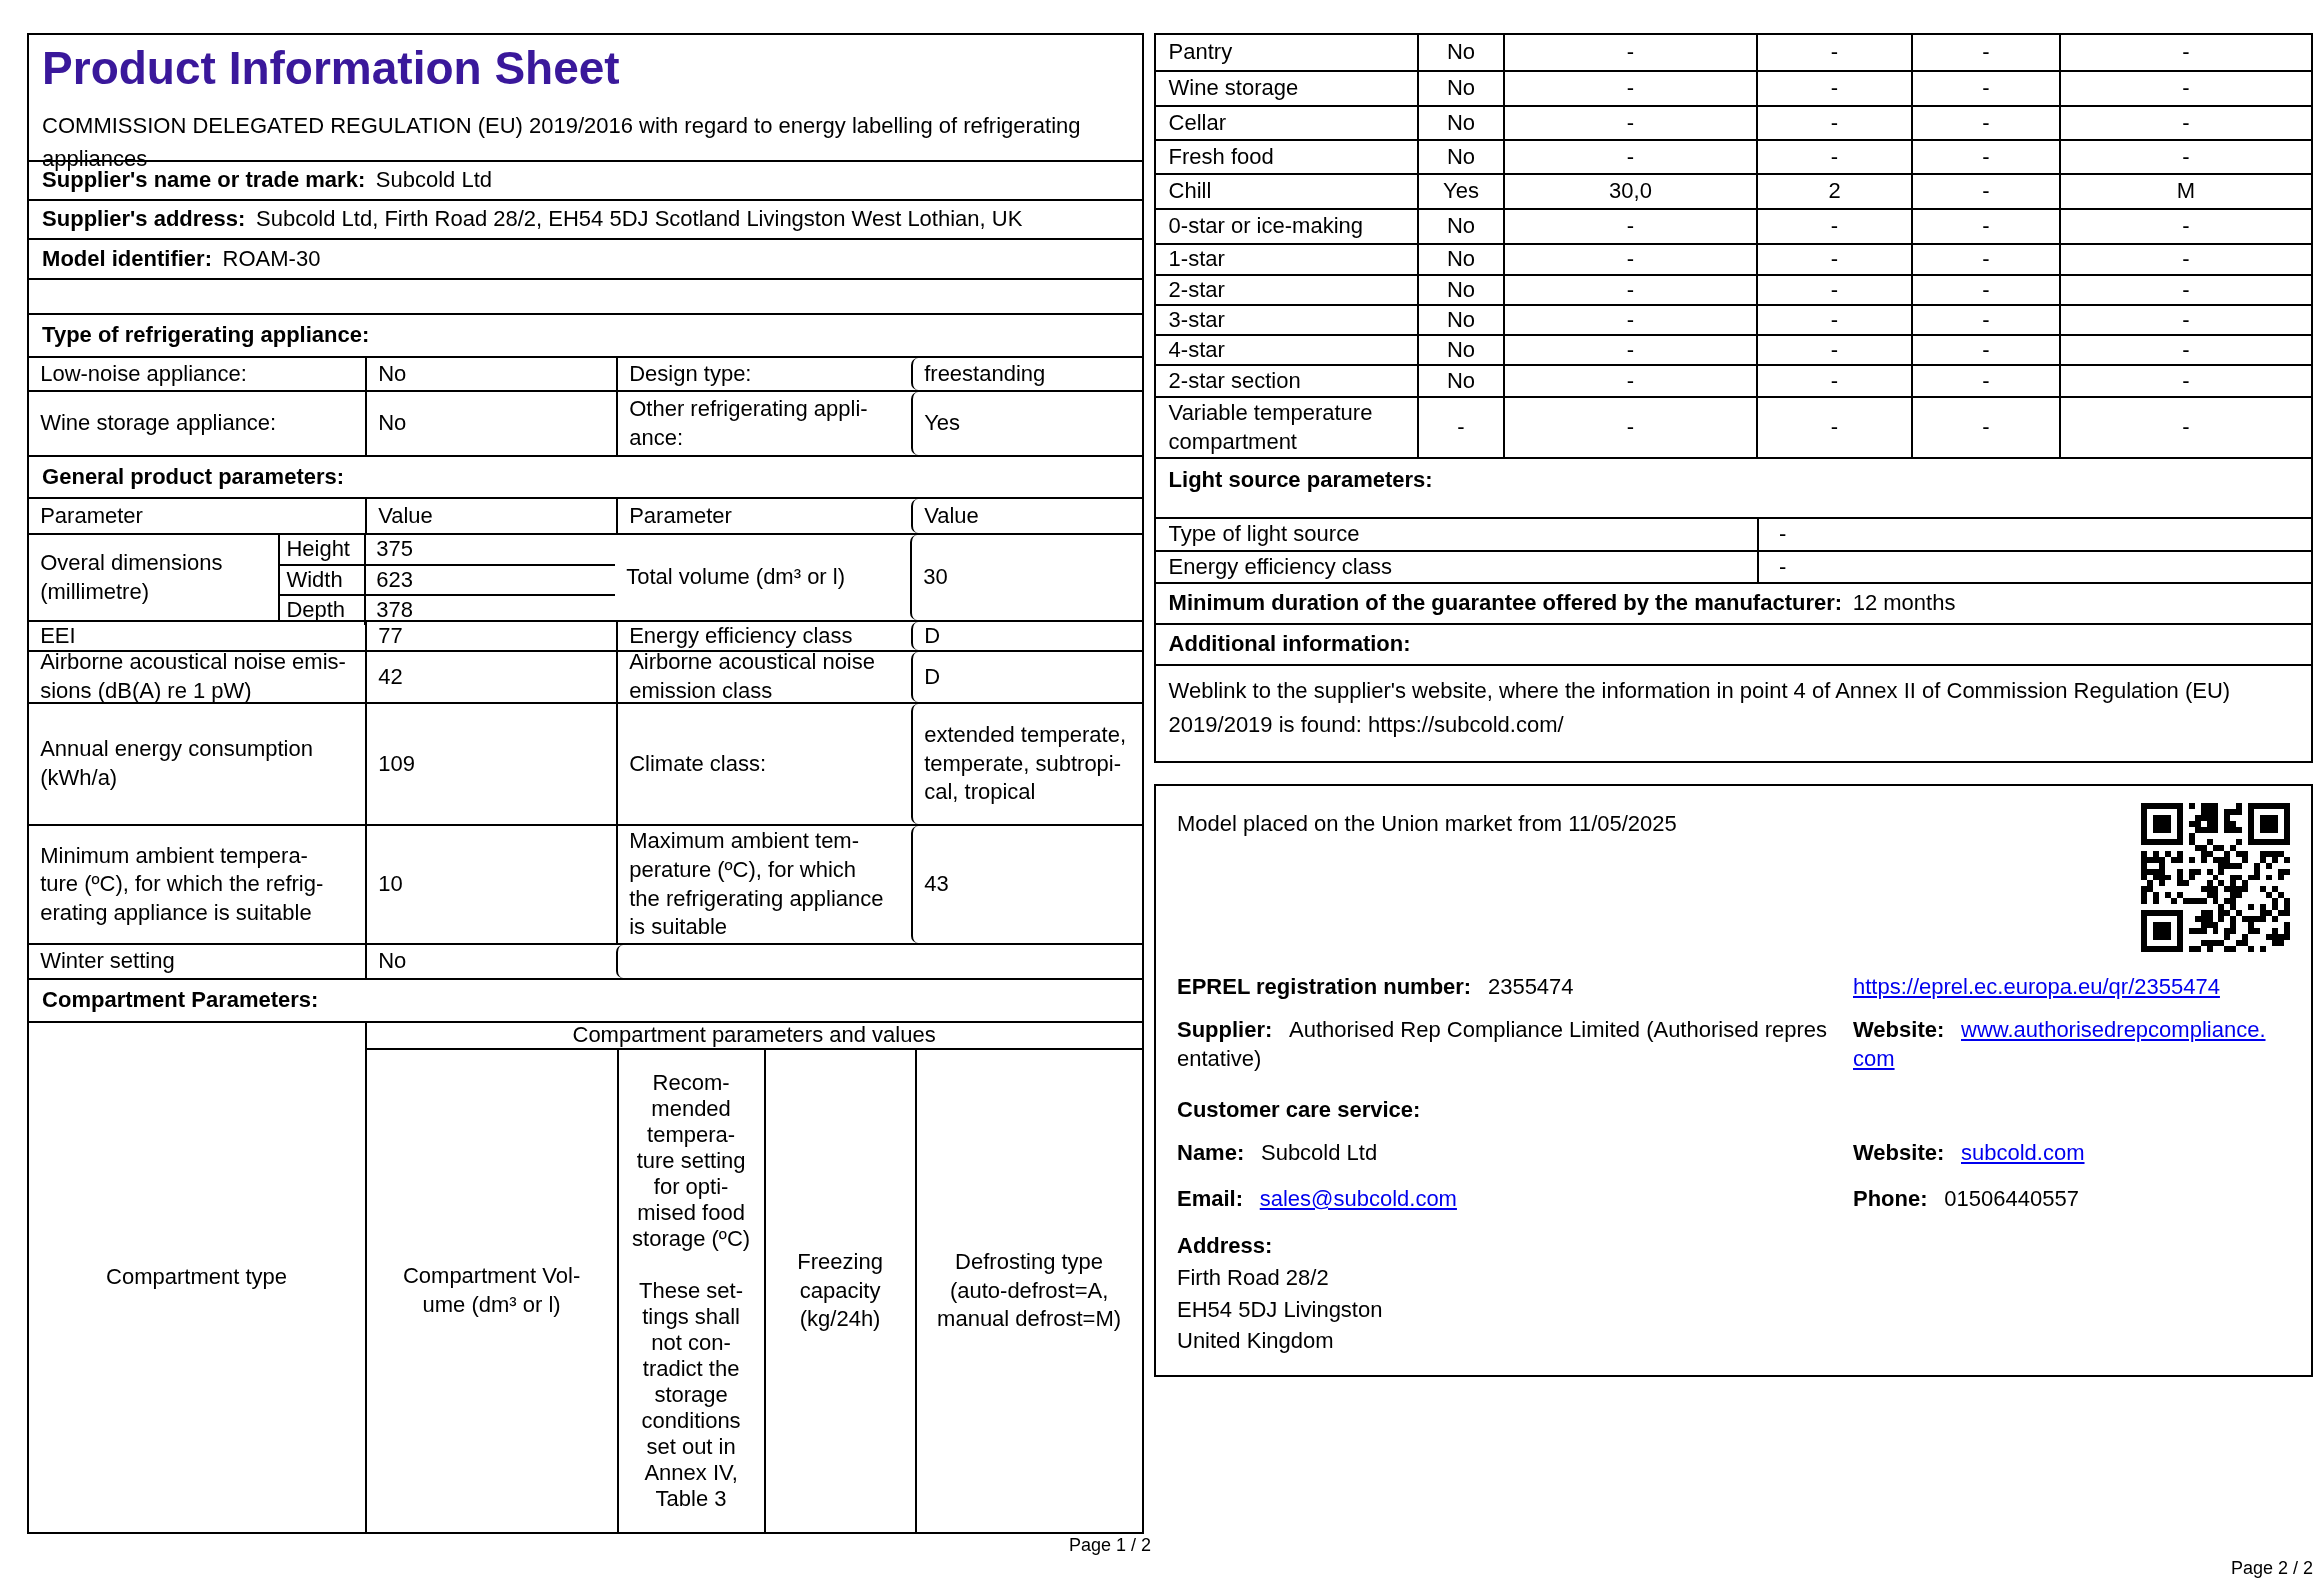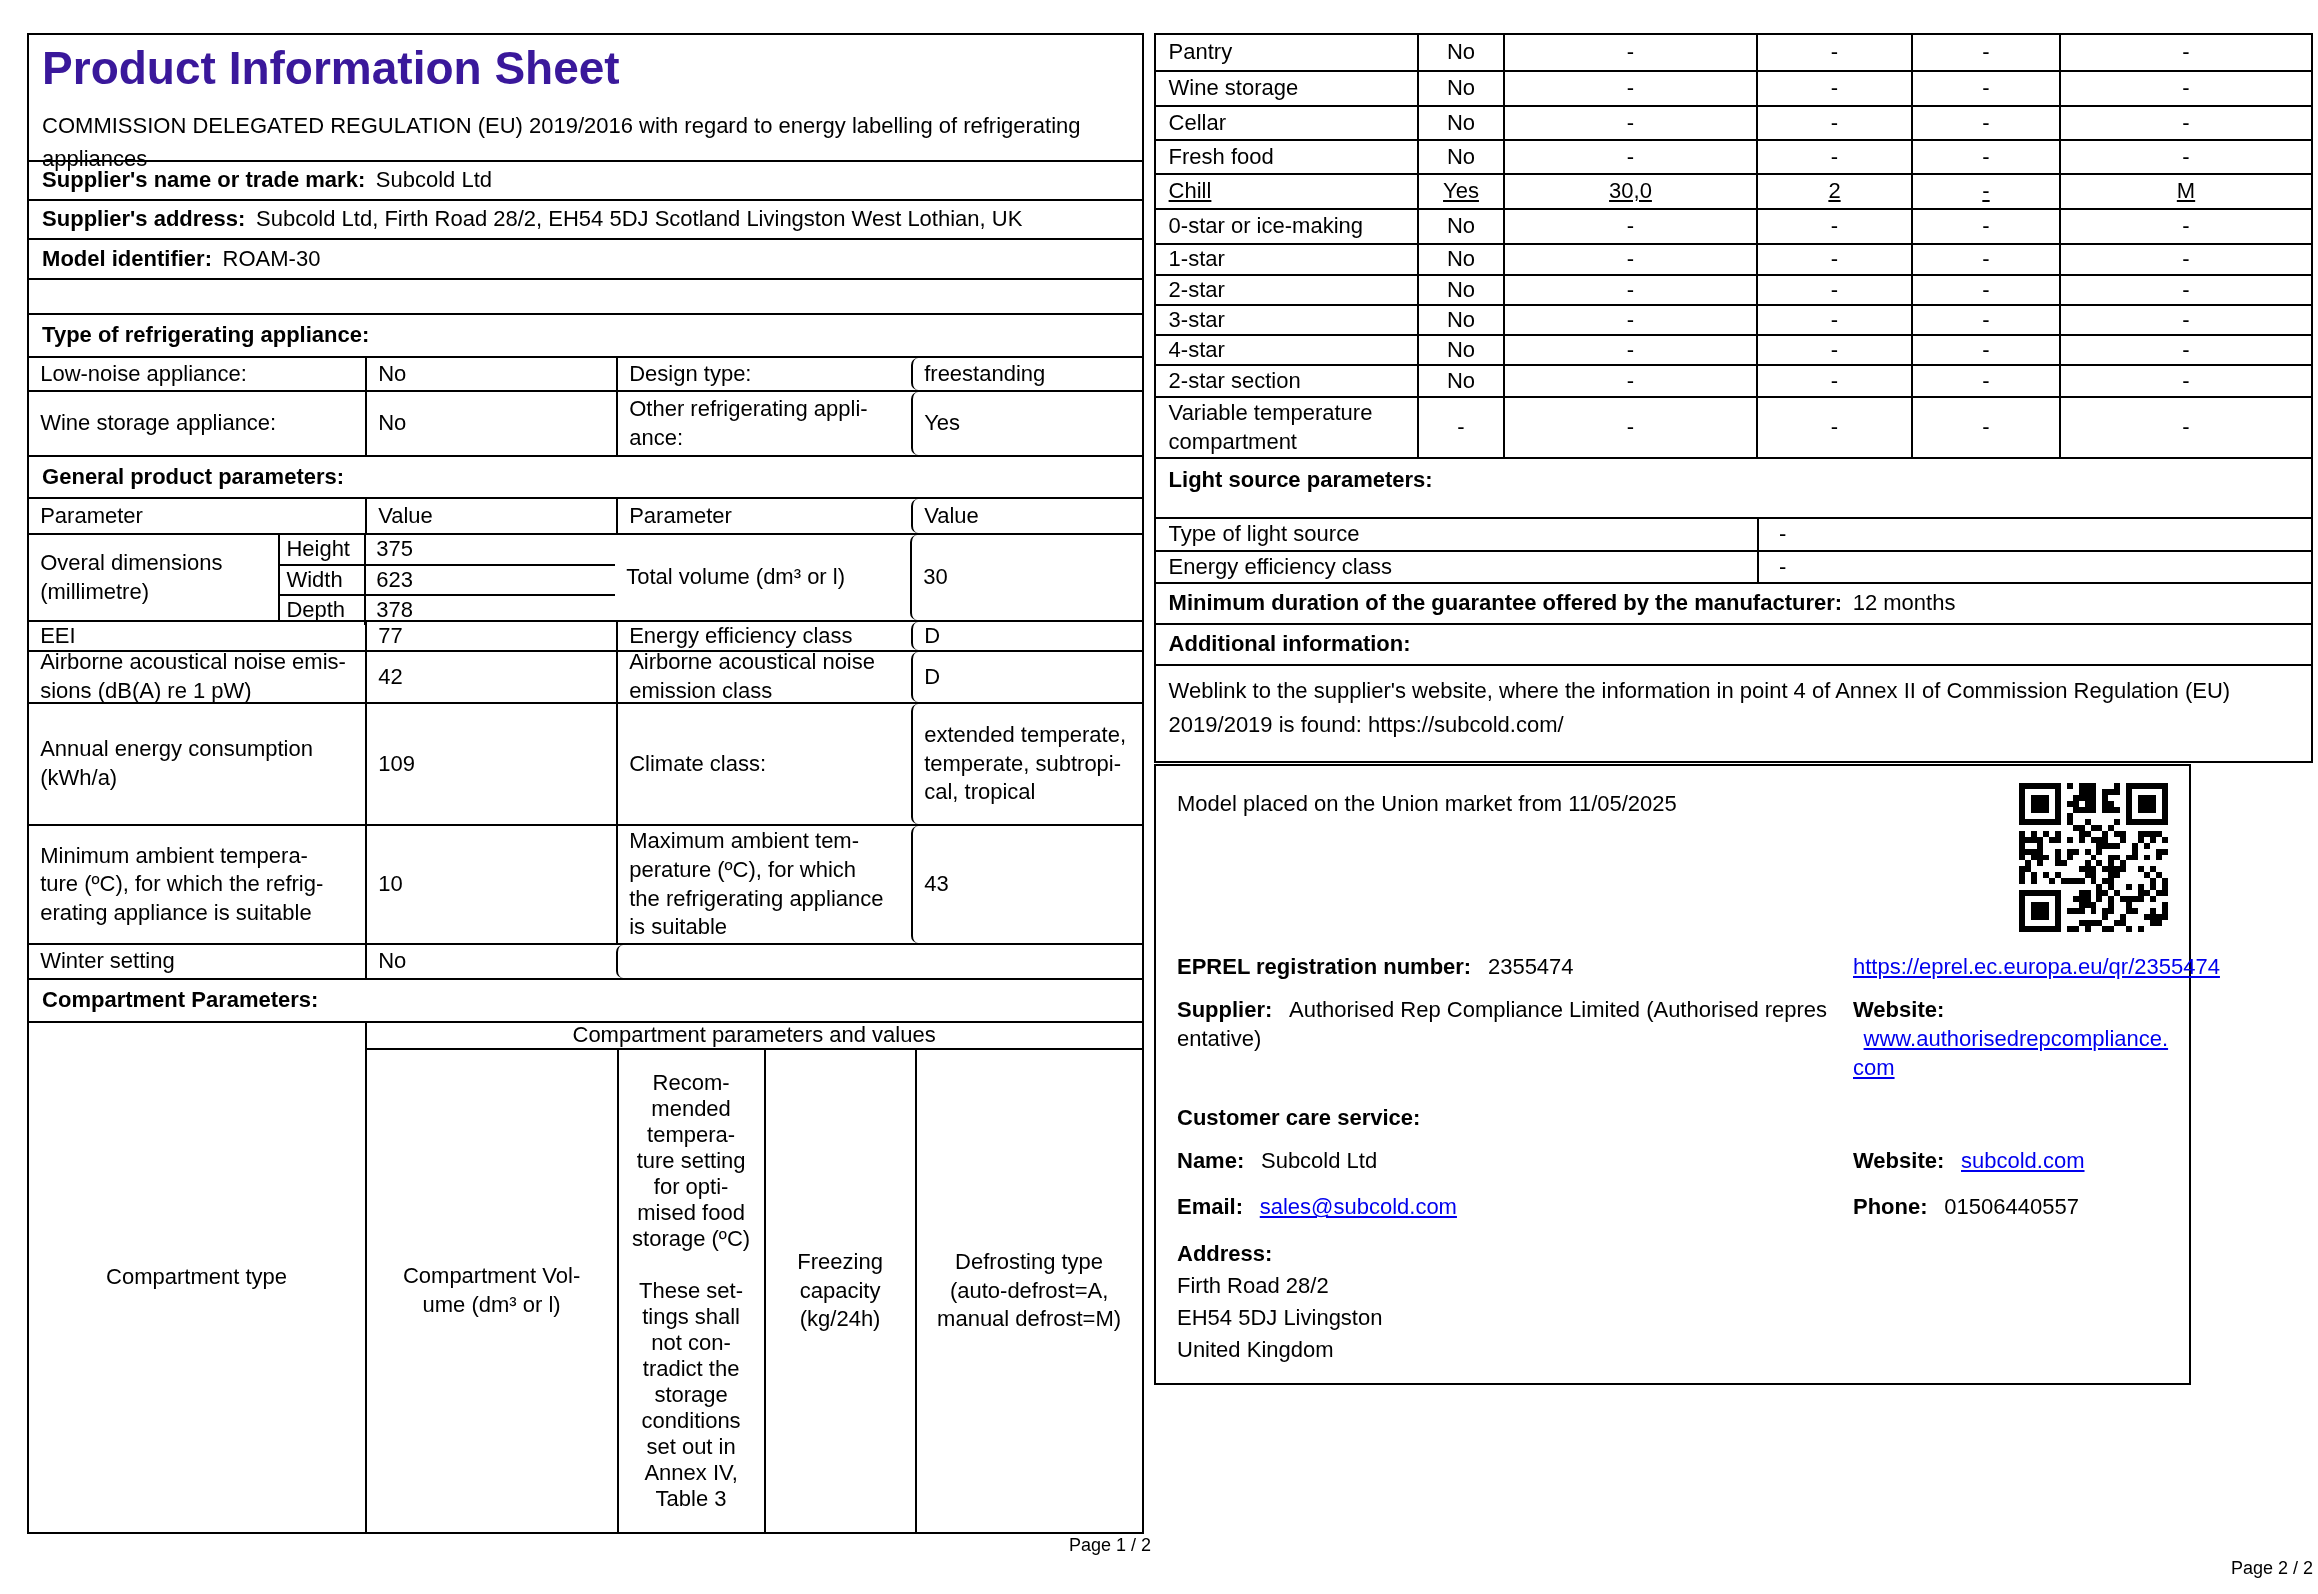--- a/index.html
+++ b/index.html
@@ -51,21 +51,21 @@
   .w-temp{width:155px;}
   .w-frz{width:148px;}
   .w-def{flex:1;}
   .lh{padding:6.8px 12.6px;font-weight:bold;align-items:flex-start;}
   .lc{width:601px;display:flex;align-items:center;padding:1.9px 12.6px;box-sizing:border-box;height:100%;}
   .lc2{flex:1;border-left:2.4px solid #000;display:flex;align-items:center;padding:1.9px 20px;height:100%;box-sizing:border-box;}
   .fw{padding:4.8px 12.6px;}
   .weblink{display:block;padding:7.7px 12.6px;line-height:1.55;align-items:flex-start;}
 
   
-  .p2b{left:1154px;top:764px;width:1037px;min-height:561px;padding:17.4px 21px;box-sizing:border-box;border:2.9px solid #000;position:absolute;background:#fff;}
+  .p2b{left:1154px;top:784px;width:1159px;min-height:561px;padding:17.4px 21px;box-sizing:border-box;border:2.9px solid #000;position:absolute;background:#fff;}
   .boxtop{display:flex;justify-content:space-between;align-items:flex-start;}
   .modeltext{margin-top:6.8px;}
   .qr{width:149px;height:149px;flex:0 0 auto;}
   .grid2{display:grid;grid-template-columns:676px 1fr;align-items:start;}
   .mt{margin-top:22px;}
   .mts{margin-top:14.5px;}
   .addr{line-height:1.45;margin-top:16.4px;}
 
   .footer{position:absolute;font-size:18px;text-align:right;}
   .footer1{top:1534px;left:918px;width:233px;}
@@ -264,21 +264,21 @@
       <div class="rc w-def" data-bind="page2.rows.2.defrost">-</div>
     </div>
     <div class="row" style="height:34px;">
       <div class="rc0" data-bind="page2.rows.3.label">Fresh food</div>
       <div class="rc w-pres" data-bind="page2.rows.3.present">No</div>
       <div class="rc w-vol" data-bind="page2.rows.3.volume">-</div>
       <div class="rc w-temp" data-bind="page2.rows.3.temp">-</div>
       <div class="rc w-frz" data-bind="page2.rows.3.freezing">-</div>
       <div class="rc w-def" data-bind="page2.rows.3.defrost">-</div>
     </div>
-    <div class="row" style="height:35px;text-decoration:underline;">
+    <div class="row" style="height:35px;">
       <div class="rc0" data-bind="page2.rows.4.label">Chill</div>
       <div class="rc w-pres" data-bind="page2.rows.4.present">Yes</div>
       <div class="rc w-vol" data-bind="page2.rows.4.volume">30,0</div>
       <div class="rc w-temp" data-bind="page2.rows.4.temp">2</div>
       <div class="rc w-frz" data-bind="page2.rows.4.freezing">-</div>
       <div class="rc w-def" data-bind="page2.rows.4.defrost">M</div>
     </div>
     <div class="row" style="height:35px;">
       <div class="rc0" data-bind="page2.rows.5.label">0-star or ice-making</div>
       <div class="rc w-pres" data-bind="page2.rows.5.present">No</div>

